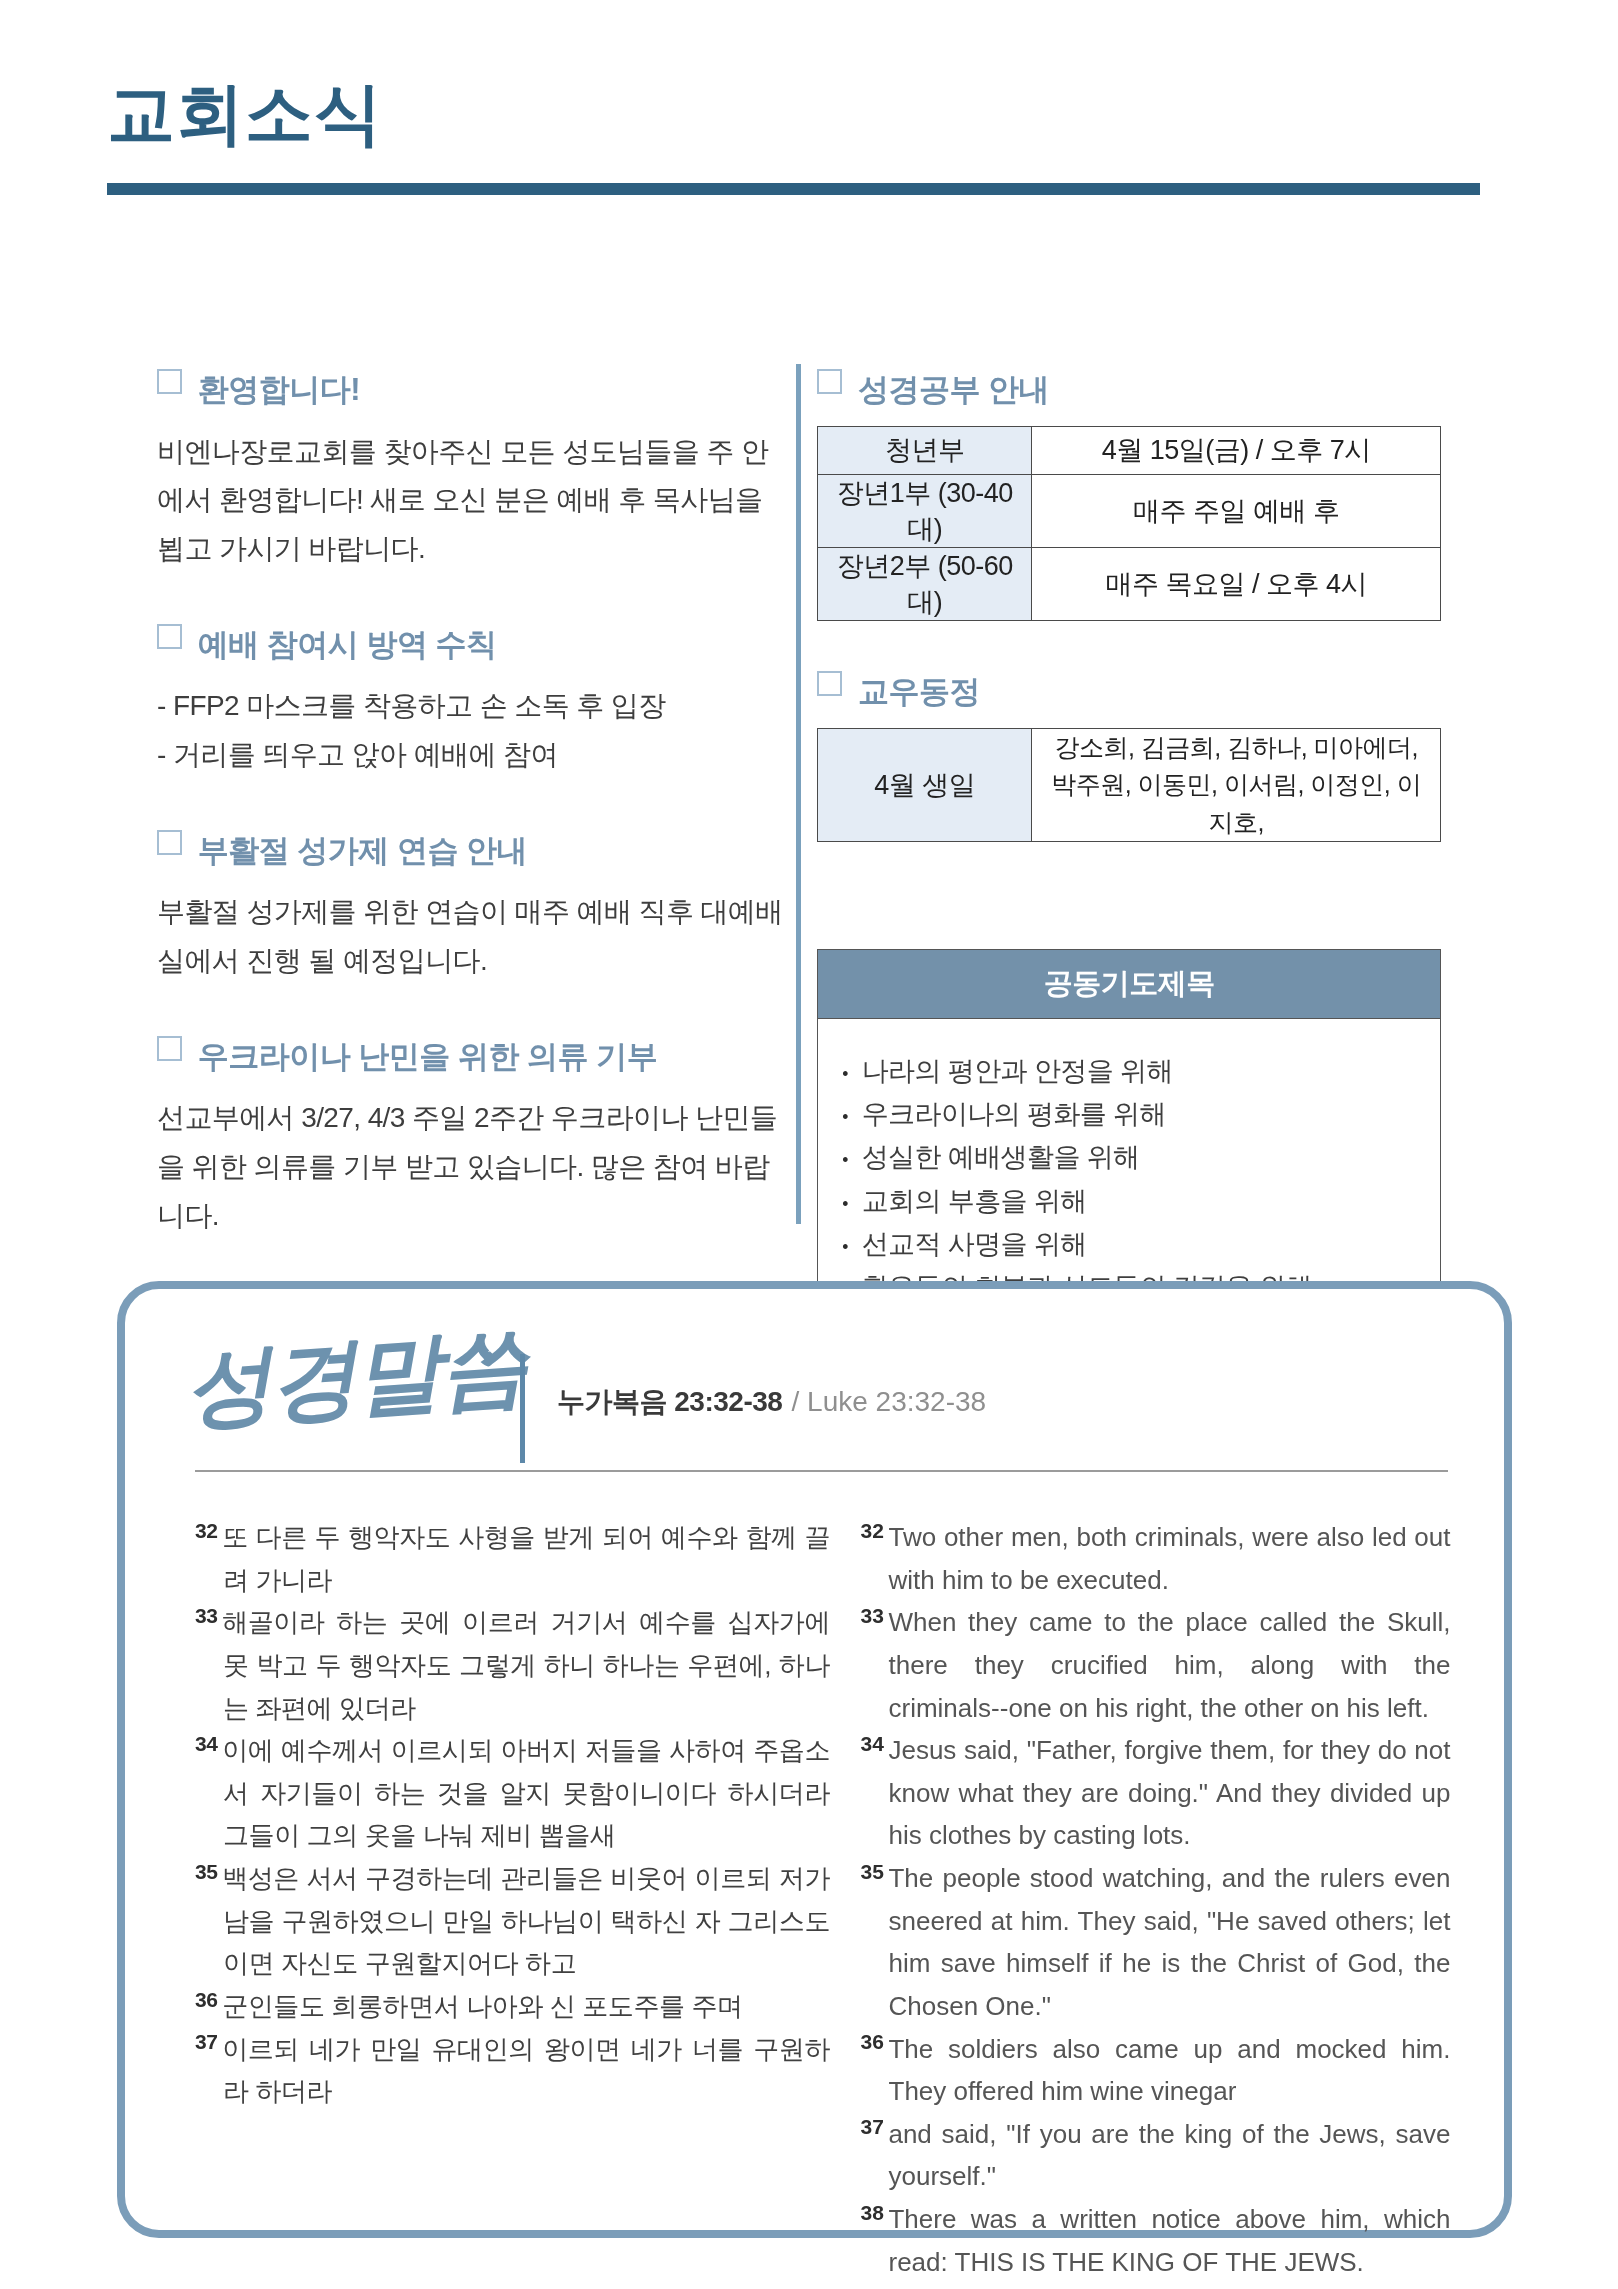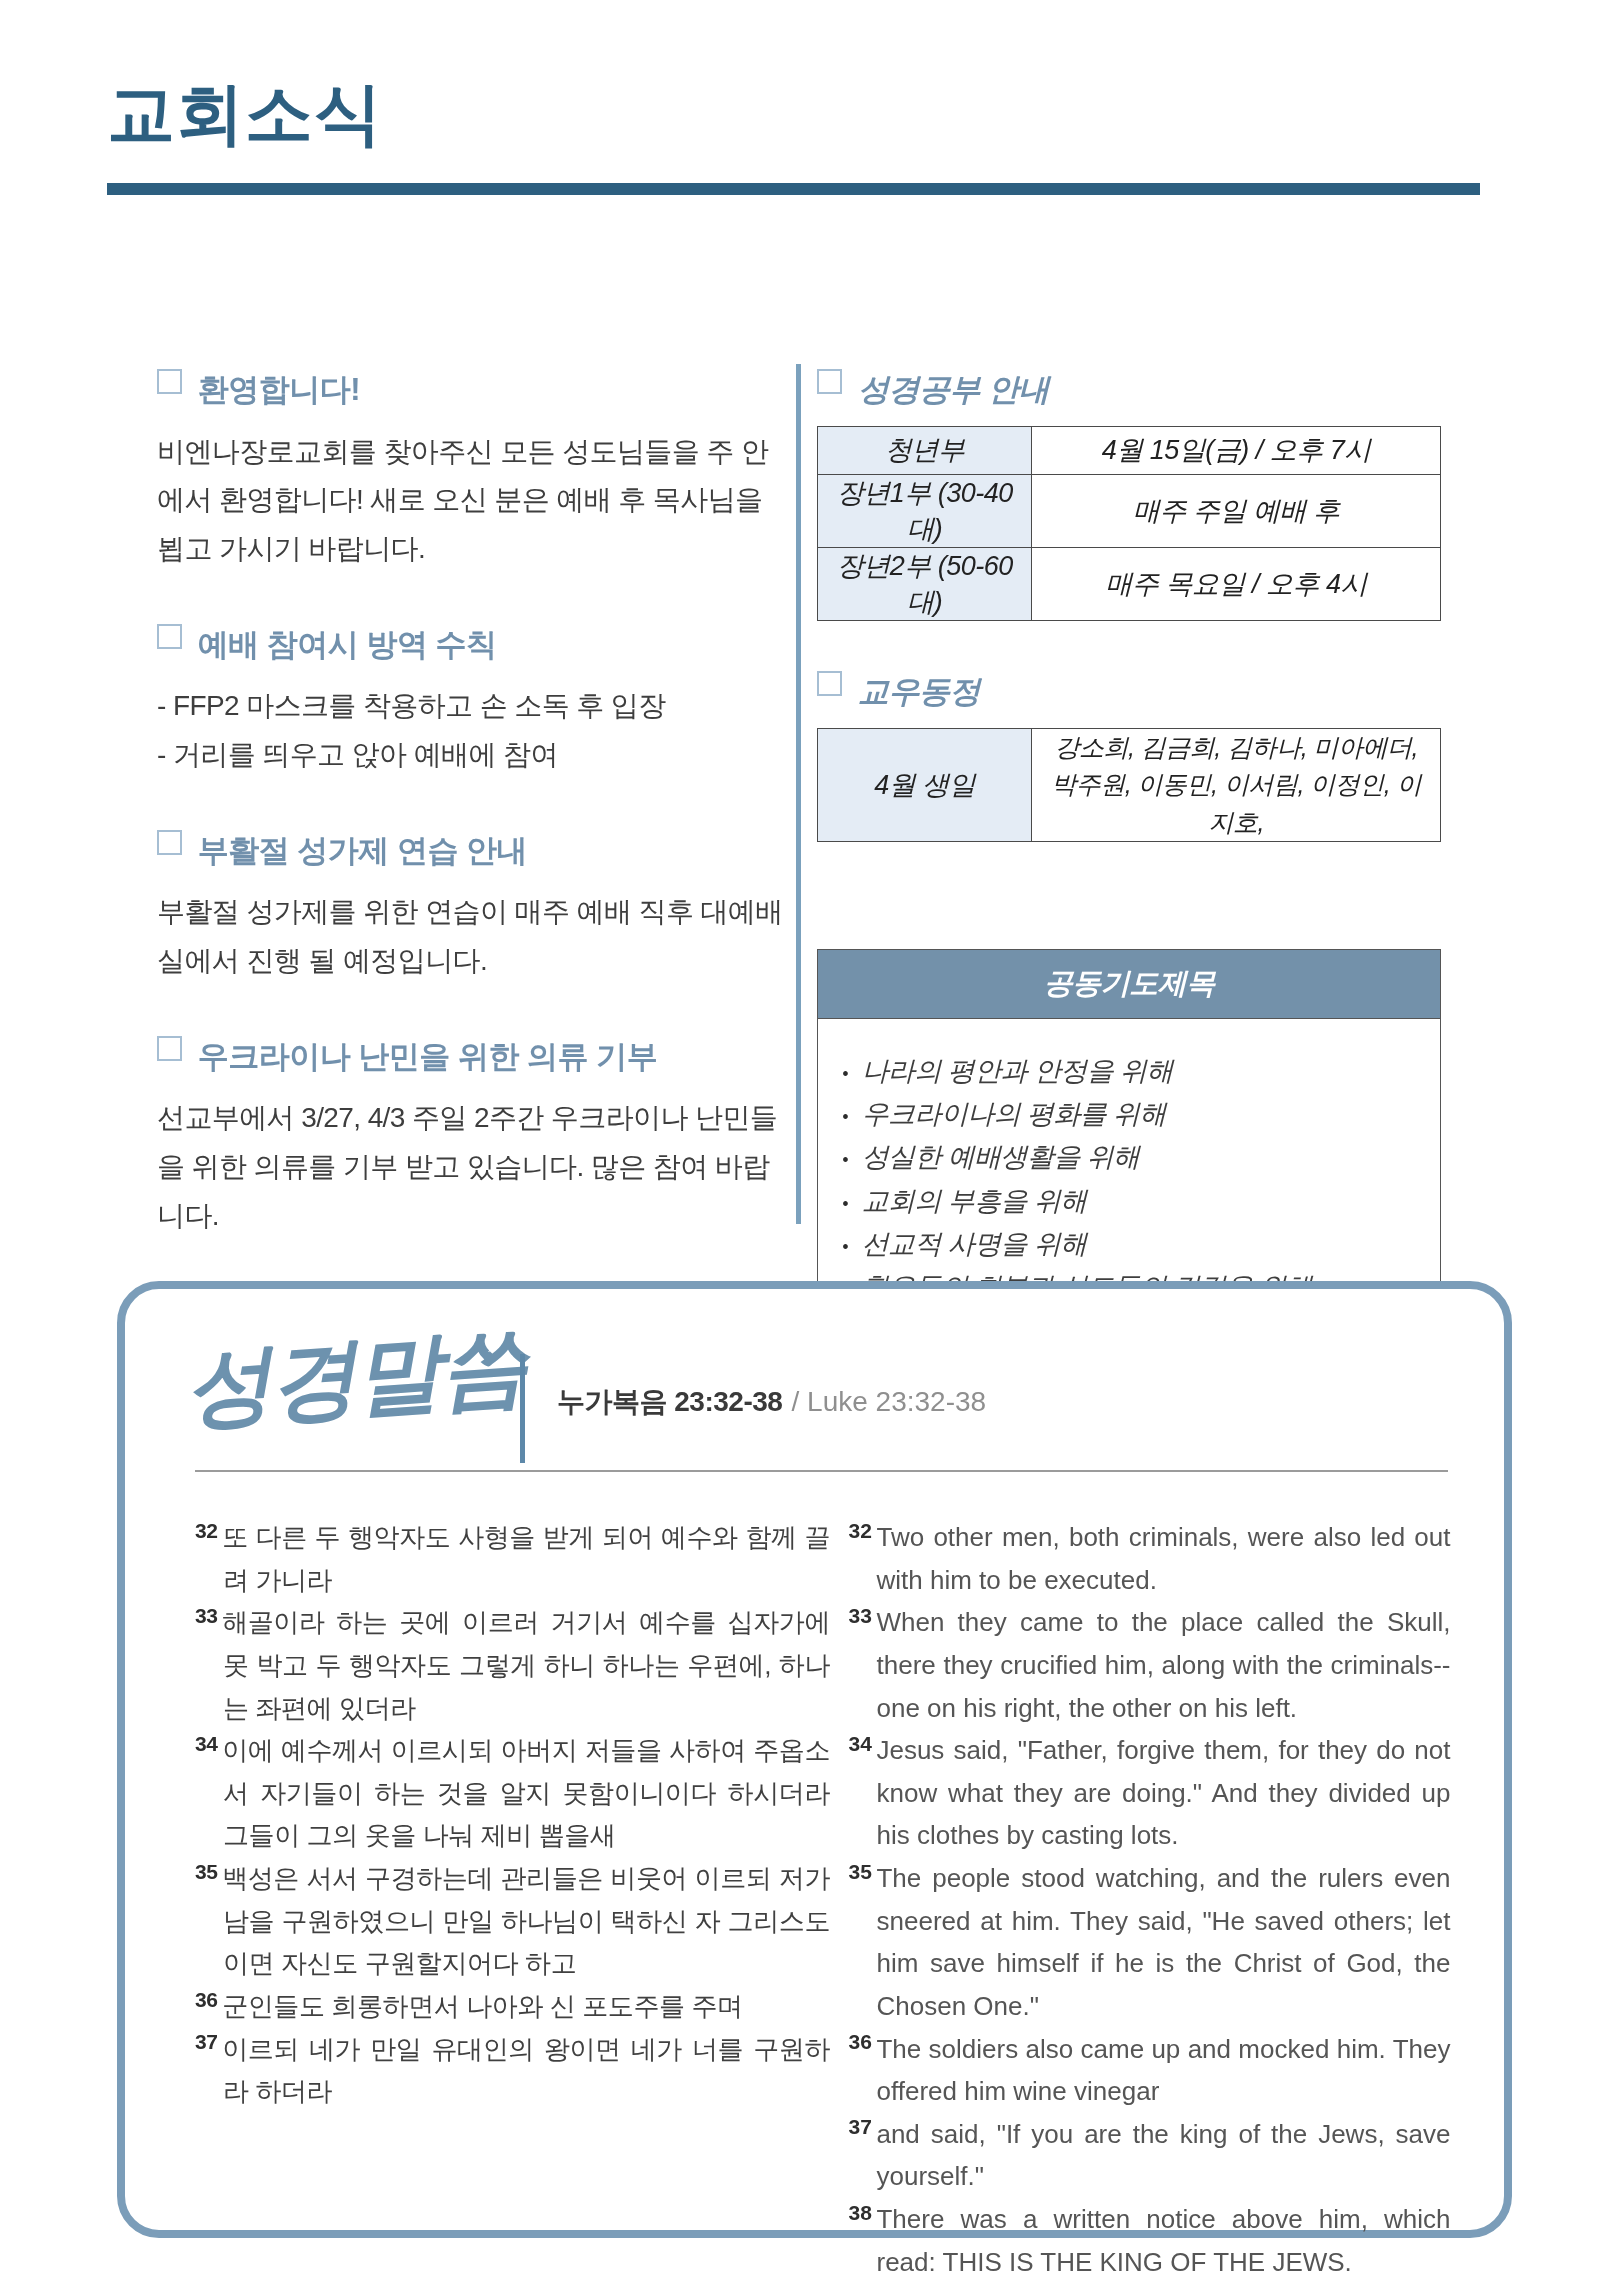--- a/index.html
+++ b/index.html
@@ -29,21 +29,21 @@
     letter-spacing:0.9px;line-height:1;
   }
   .title-bar{
     position:absolute;left:107px;top:183px;
     width:1373px;height:12px;background:var(--dark);
   }
   
   .content{position:absolute;left:157px;top:369px;width:1285px;display:flex;}
   .col-left{flex:none;width:629px;}
   .v-divider{flex:none;width:4.6px;height:860px;background:var(--divider);margin-left:10px;margin-top:-5.5px;}
-  .col-right{flex:none;width:624px;margin-left:16.6px;font-style:italic;}
+  .col-right{flex:none;width:624px;margin-left:16.6px;}
 
   .sec{margin-bottom:50px;}
   .sec-head{display:flex;gap:15.7px;}
   .bullet-square{width:25px;height:25px;border:2.8px solid var(--sq);flex:none;background:#fff;}
   .sec-title{font-size:31px;font-weight:700;color:var(--headblue);letter-spacing:-0.5px;}
   .sec-body{margin-top:16.6px;font-size:28px;line-height:1.74;color:var(--text);letter-spacing:-0.6px;}
   .dash-line{font-size:28px;line-height:1.74;color:var(--text);letter-spacing:-0.6px;}
 
   
   .rtable{border-collapse:collapse;width:100%;margin-top:14.8px;font-size:27px;color:#222;}
@@ -76,21 +76,21 @@
   .vbar{position:absolute;left:395px;top:65px;width:4.6px;height:109px;background:#5d88a9;}
   .ref{position:absolute;left:432px;top:94px;font-size:28px;white-space:nowrap;}
   .ref-ko{font-weight:700;color:#3a3a3a;letter-spacing:-0.5px;}
   .ref-en{font-weight:400;color:#8f8f8f;margin-left:9.2px;letter-spacing:0;}
   .script-hr{position:absolute;left:70px;top:181px;width:1253px;height:1.8px;background:#9b9b9b;}
   .verses{position:absolute;left:70px;top:227px;width:1255px;display:flex;}
   .verses-ko{flex:none;width:635px;}
   .verses-en{flex:none;width:602px;margin-left:18.5px;}
   .verse{font-size:26px;line-height:1.64;text-align:justify;padding-left:28px;text-indent:-28px;letter-spacing:-0.4px;}
   .verses-ko .verse{color:#404040;}
-  .verses-en .verse{color:#555;letter-spacing:0;}
+  .verses-en .verse{color:#555;letter-spacing:0;margin-left:12px;}
   .vnum{font-weight:700;font-size:21px;position:relative;top:-8.3px;margin-right:4.6px;color:#2e2e2e;}
 </style>
 </head>
 <body>
 
 <div class="page">
 
   <div class="page-title">교회소식</div>
   <div class="title-bar"></div>
 

